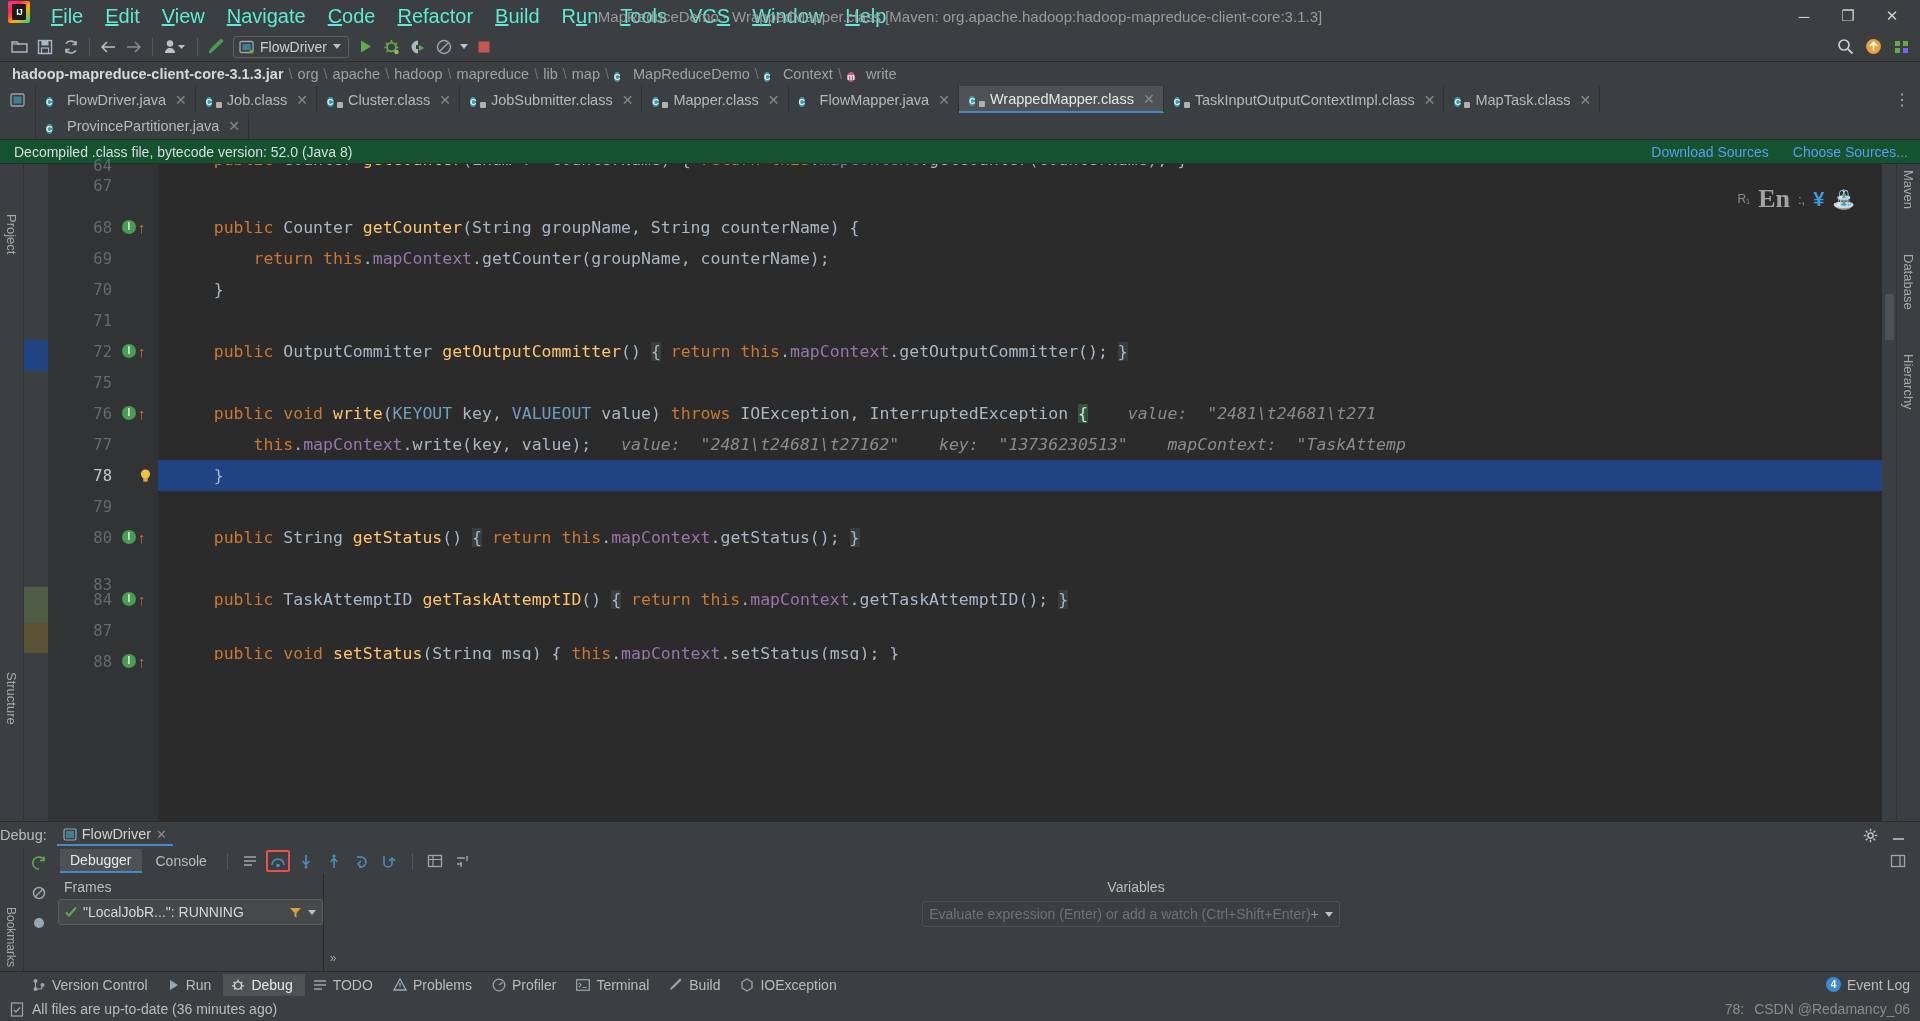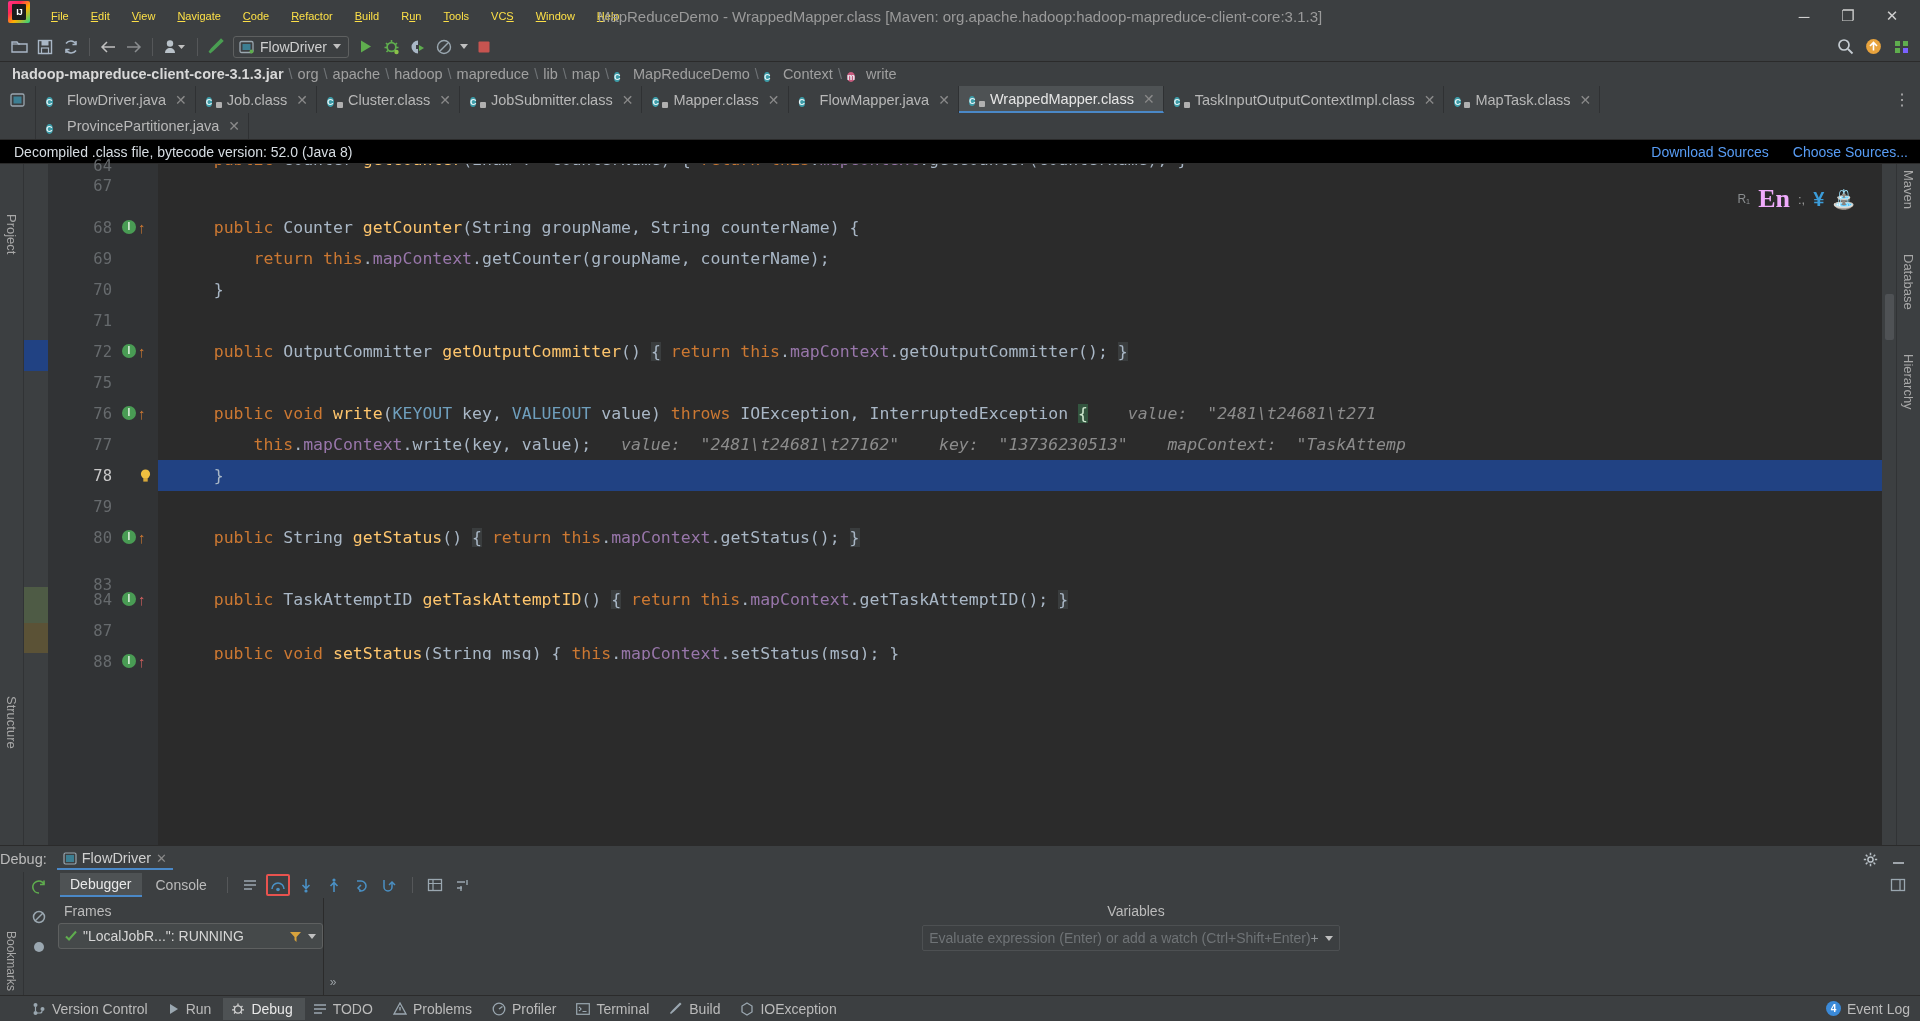--- a/index.html
+++ b/index.html
@@ -14,21 +14,21 @@
   .app { width:1920px; height:1021px; position:relative; display:flex; flex-direction:column; }
 
   
   .titlebar { height:32px; background:#3c3f41; display:flex; align-items:center; position:relative; flex:0 0 32px; }
   .ij-logo { width:22px; height:30px; margin:0 10px 0 8px; position:relative; flex:0 0 22px; }
   .ij-logo .sq { position:absolute; left:0; top:0; width:22px; height:22px;
      background:linear-gradient(135deg,#ff318c 0%,#fe2857 30%,#ffb000 60%,#21d789 100%); border-radius:2px; }
   .ij-logo .inner { position:absolute; left:4px; top:3px; width:14px; height:16px; background:#1c1c1c; border-radius:1px;
      color:#fff; font-size:9px; font-weight:bold; text-align:center; line-height:16px; letter-spacing:-1px; }
   .menu { display:flex; align-items:center; gap:0; }
-  .menu > div { padding:4px 11px; font-size:11px; color:#fde047; cursor:default; }
+  .menu > div { padding:4px 11px; font-size:20px; color:#5eead4; cursor:default; }
   .menu u { text-decoration:underline; }
   .win-title { position:absolute; left:0; right:0; text-align:center; font-size:15px; color:#9a9a9a;
      pointer-events:none; white-space:nowrap; }
   .win-btns { margin-left:auto; display:flex; align-items:center; padding-right:6px; }
   .win-btns div { width:44px; height:32px; display:flex; align-items:center; justify-content:center; color:#cfcfcf; font-size:15px; }
 
   
   .toolbar { height:30px; background:#3c3f41; display:flex; align-items:center; padding:0 6px; flex:0 0 30px;
      border-bottom:1px solid #2b2b2b; }
   .tb-btn { width:26px; height:24px; display:flex; align-items:center; justify-content:center; color:#a9b7c6; }
@@ -55,21 +55,21 @@
   .tab.active { background:#4e5254; border-bottom:2px solid #4a88c7; color:#e6e6e6; }
   .tab .x { color:#8a8a8a; font-size:14px; margin-left:3px; }
   .ico { width:15px; height:15px; flex:0 0 15px; position:relative; }
   .ico-c { width:14px;height:14px;border-radius:50%;background:#3d9ca8;color:#e8f6f8;font-size:9px;
      text-align:center;line-height:14px;font-weight:bold; }
   .ico-c.rose { background:#c75b7e; }
   .ico-lock { position:absolute; right:-1px; bottom:-1px; width:6px; height:6px; background:#b0b0b0; border-radius:1px; }
   .tabs-more { margin-left:auto; display:flex; align-items:center; padding:0 10px; color:#b0b0b0; font-size:16px; }
 
   
-  .notif { height:24px; background:#000000; display:flex; align-items:center; padding:0 12px 0 14px;
+  .notif { height:24px; background:#14532d; display:flex; align-items:center; padding:0 12px 0 14px;
      font-size:14px; color:#d7dde3; flex:0 0 24px; border-bottom:1px solid #2b2b2b; }
   .notif .links { margin-left:auto; display:flex; gap:24px; }
   .notif .links a { color:#589df6; text-decoration:none; }
 
   
   .middle { flex:1 1 auto; display:flex; min-height:0; position:relative; }
 
   
   .leftstrip { width:24px; background:#3c3f41; flex:0 0 24px; position:relative; border-right:1px solid #313335; }
   .vlabel { position:absolute; writing-mode:vertical-rl; font-size:13px; color:#a8a8a8; white-space:nowrap; left:4px; }
@@ -569,21 +569,21 @@
             <div class="codeline" style="left: 16px;"><span style="color: rgb(169, 183, 198);">    </span><span style="color: rgb(204, 120, 50);">public void </span><span style="color: rgb(255, 198, 109);">setStatus</span><span style="color: rgb(169, 183, 198);">(String msg) </span><span style="color: rgb(169, 183, 198);">{ </span><span style="color: rgb(204, 120, 50);">this</span><span style="color: rgb(169, 183, 198);">.</span><span style="color: rgb(152, 118, 170);">mapContext</span><span style="color: rgb(169, 183, 198);">.setStatus(msg); }</span></div>
           </div>
         </div>
 
       <div class="markerbar">
         <div style="position:absolute;right:2px;top:130px;width:9px;height:46px;background:#4f5255;border-radius:2px"></div>
       </div>
 
       <div style="position:absolute;right:40px;top:20px;display:flex;align-items:center;gap:8px">
         <span style="font-size:12px;color:#8a8d8f">R₁</span>
-        <span style="font-size:26px;color:#f0abfc;font-weight:bold;font-family:'Liberation Serif',serif">En</span>
+        <span style="font-size:26px;color:#a3a3a3;font-weight:bold;font-family:'Liberation Serif',serif">En</span>
         <span style="font-size:13px;color:#9a9a9a">:,</span>
         <span style="color:#3b9cd9;font-size:20px;font-weight:bold">¥</span>
         <span style="color:#8d9194;font-size:19px">⛲</span>
       </div>
     </div>
 
     <div class="rightstrip">
       <div class="vlabel" style="top:6px">
         <span>Maven</span>
       </div>
@@ -800,13 +800,24 @@
       <span>IOException</span>
     </div>
     <div class="right">
       <span class="evlog">
         <span class="evbadge">4</span>
         <span>Event Log</span>
       </span>
     </div>
   </div>
 
+  <div class="statusbar">
+    <svg width="14" height="15" viewBox="0 0 14 15">
+        <rect x="1.5" y="1" width="11" height="13" fill="none" stroke="#9aa7b0" stroke-width="1.2"></rect>
+        <path d="M4 8l2 2 4-4.5" fill="none" stroke="#9aa7b0" stroke-width="1.4"></path>
+      </svg>
+    <span>All files are up-to-date (36 minutes ago)</span>
+    <span class="right">
+      <span>78:</span>
+      <span class="wm">CSDN @Redamancy_06</span>
+    </span>
+  </div>
 </div>
 
 </body></html>

